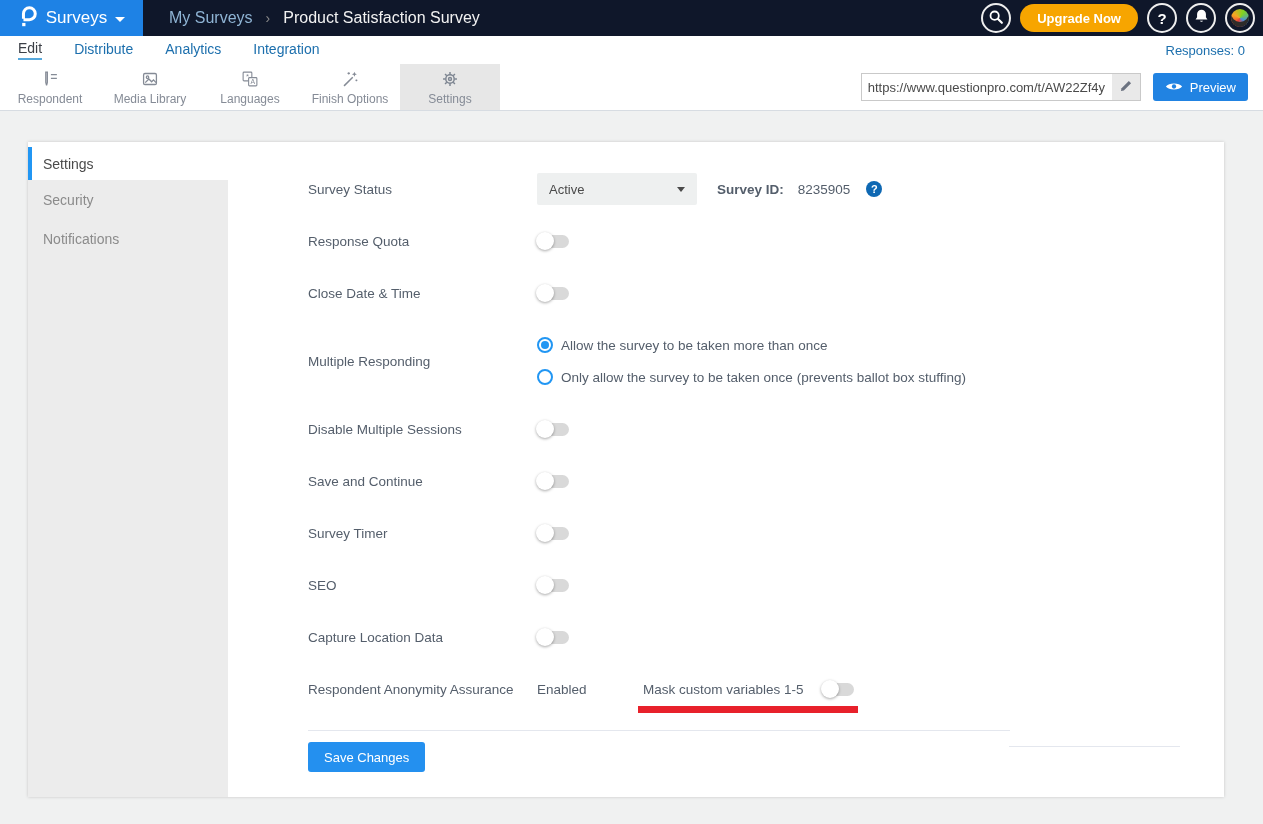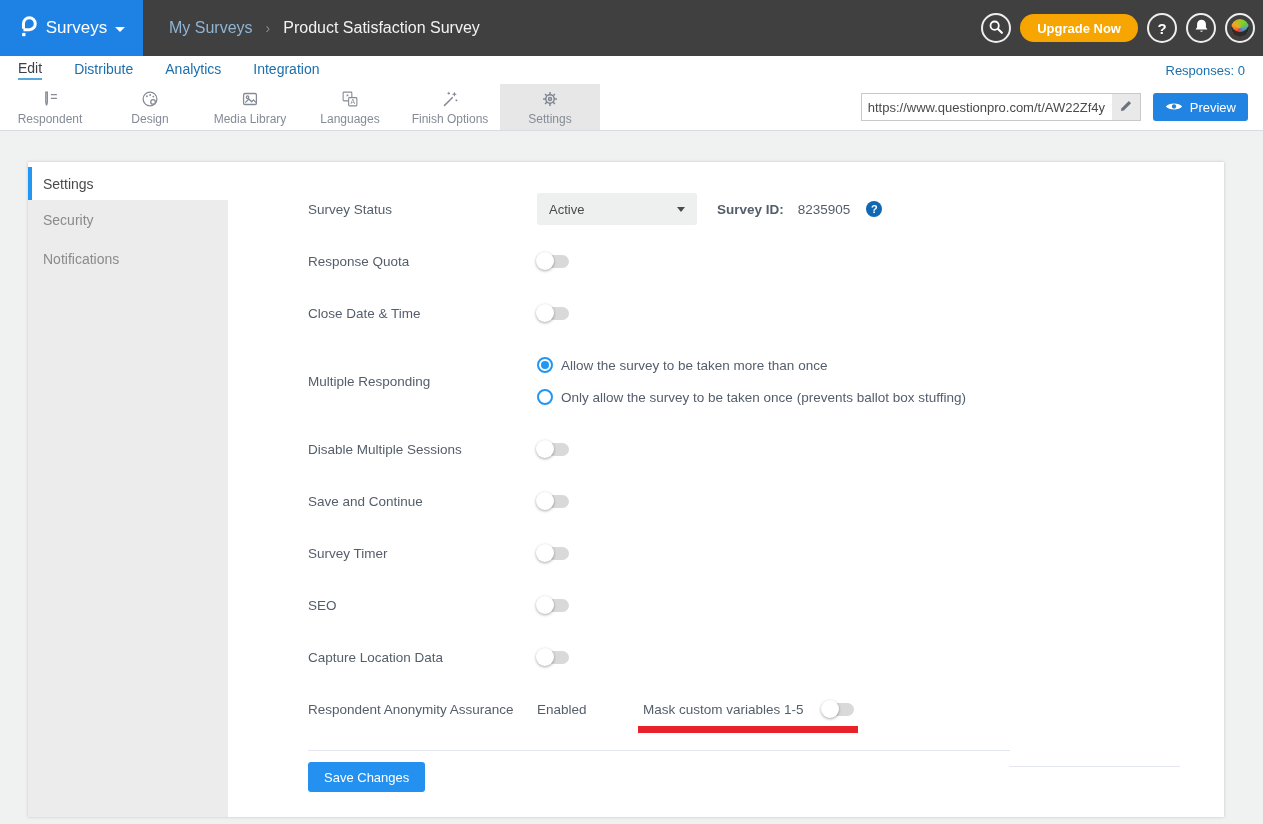--- a/index.html
+++ b/index.html
@@ -2,21 +2,21 @@
 <html><head>
 <meta charset="utf-8">
 <style>
   * { margin:0; padding:0; box-sizing:border-box; }
   html,body { width:1263px; height:824px; }
   body {
     font-family:"Liberation Sans","DejaVu Sans",sans-serif;
     background:#f0f1f1; color:#545e6b; overflow:hidden;
   }
   
-  .topbar { height:56px; background:#404040; display:flex; align-items:stretch; }
+  .topbar { height:36px; background:#0f172a; display:flex; align-items:stretch; }
   .logo-area { width:143px; background:#1e82e5; display:flex; align-items:center; justify-content:center; gap:8px; cursor:pointer; }
   .logo-area .brand { color:#fff; font-size:17px; }
   .caret-down { width:0; height:0; border-left:5px solid transparent; border-right:5px solid transparent; border-top:5px solid #fff; margin-top:2px; }
   .breadcrumb { display:flex; align-items:center; gap:13px; margin-left:26px; }
   .bc-parent { color:#8fb4d4; font-size:16px; cursor:pointer; }
   .bc-sep { color:#8a8a8a; font-size:14px; }
   .bc-current { color:#f2f2f2; font-size:16px; }
   .topbar-right { margin-left:auto; display:flex; align-items:center; gap:9px; padding-right:8px; }
   .circle-btn { width:30px; height:30px; border-radius:50%; border:2px solid #eeeeee; display:flex; align-items:center; justify-content:center; cursor:pointer; background:transparent; color:#fff; }
   .circle-btn.help { font-size:15px; font-weight:bold; }
@@ -132,32 +132,20 @@
       <svg width="24" height="22" viewBox="0 0 24 24" stroke="#858b96" stroke-width="1.4" fill="none">
         <path d="M7.4 4.5 h1.7 v11.2 l-.85 3.3 -.85 -3.3 z"></path>
         <path d="M13 7.2 h6.5 M13 11.2 h6.5"></path>
       </svg>
     </span>
     <span class="t-label">Respondent</span>
   </div>
   <div class="tool-tab">
     <span>
       <svg width="24" height="22" viewBox="0 0 24 24" stroke="#858b96" stroke-width="1.4" fill="none">
-        <circle cx="12" cy="12" r="7.5"></circle>
-        <circle cx="15.3" cy="15.2" r="2.5" fill="#fff"></circle>
-        <circle cx="8.6" cy="9" r="1" fill="#858b96" stroke="none"></circle>
-        <circle cx="12.2" cy="7.6" r="1" fill="#858b96" stroke="none"></circle>
-        <circle cx="15.6" cy="9.4" r="1" fill="#858b96" stroke="none"></circle>
-      </svg>
-    </span>
-    <span class="t-label">Design</span>
-  </div>
-  <div class="tool-tab">
-    <span>
-      <svg width="24" height="22" viewBox="0 0 24 24" stroke="#858b96" stroke-width="1.4" fill="none">
         <rect x="5" y="6" width="14" height="12" rx="1.5"></rect>
         <circle cx="9.3" cy="10" r="1.3"></circle>
         <path d="M6.8 16 l4 -4 3 3 2 -2 2.8 3"></path>
       </svg>
     </span>
     <span class="t-label">Media Library</span>
   </div>
   <div class="tool-tab">
     <span>
       <svg width="24" height="22" viewBox="0 0 24 24" stroke="#858b96" stroke-width="1.2" fill="none">

